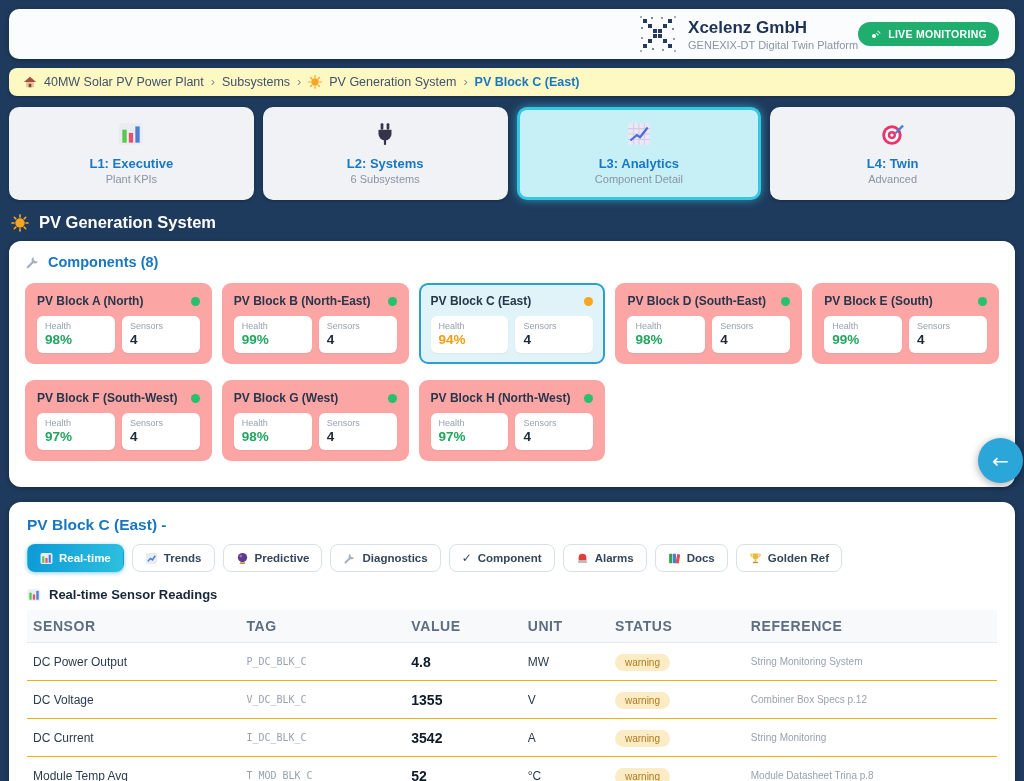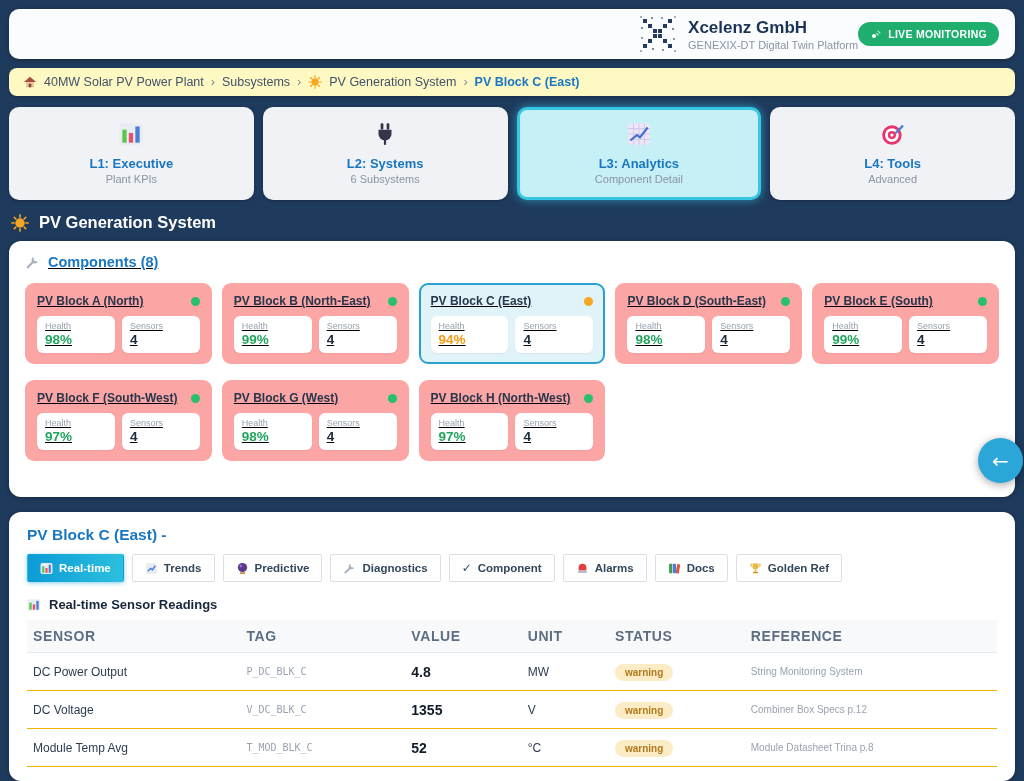--- a/index.html
+++ b/index.html
@@ -29,52 +29,52 @@
   .ltab{background:#f0f2f5;border-radius:10px;border:3px solid transparent;text-align:center;padding:11px 0 12px;cursor:pointer;box-shadow:0 1px 3px rgba(0,0,0,.25);}
   .ltab.active{background:#c7f0f6;border-color:#35c7e3;box-shadow:0 0 10px rgba(53,199,227,.65);}
   .ltab-title{color:#1977c2;font-weight:bold;font-size:13px;margin-top:5px;}
   .ltab-sub{color:#8a94a3;font-size:11px;margin-top:2px;}
 
   
   .section-head{display:flex;align-items:center;gap:10px;margin:13px 2px 9px;color:#fff;font-size:16.5px;font-weight:bold;}
 
   
   .card{background:#fff;border-radius:12px;box-shadow:0 1px 4px rgba(0,0,0,.3);}
-  .components-card{padding:13px 16px 36px;text-decoration:underline;}
+  .components-card{padding:13px 16px 26px;}
   .card-title{color:#1977c2;font-weight:bold;font-size:14.5px;display:flex;align-items:center;gap:8px;}
   .comp-grid{margin-top:13px;display:grid;grid-template-columns:repeat(5,1fr);gap:16px 10px;}
   .comp-card{background:#fca5a5;border-radius:9px;padding:9px 10px;border:2px solid transparent;cursor:pointer;}
   .comp-card.selected{background:#e0f3f9;border-color:#2aa0d2;}
   .comp-head{display:flex;justify-content:space-between;align-items:center;}
   .comp-name{font-size:12px;font-weight:bold;color:#27364a;}
   .dot{width:9px;height:9px;border-radius:50%;flex:0 0 auto;}
   .dot.green{background:#27c06d;}
   .dot.orange{background:#f5a623;}
   .comp-stats{display:grid;grid-template-columns:1fr 1fr;gap:7px;margin-top:8px;}
   .stat{background:#fff;border-radius:6px;padding:5px 8px 6px;box-shadow:0 1px 2px rgba(0,0,0,.05);}
   .stat-label{font-size:9px;color:#97a1ae;}
   .stat-value{font-size:13.5px;font-weight:bold;color:#1d2b3a;margin-top:1px;}
   .stat-value.green{color:#22a55e;}
   .stat-value.orange{color:#f39c12;}
 
   
   .detail-card{margin-top:15px;padding:14px 18px 14px;}
   .detail-title{color:#1977c2;font-weight:bold;font-size:15.5px;}
   .dtabs{display:flex;gap:8px;margin-top:10px;flex-wrap:nowrap;}
-  .dtab{display:flex;align-items:center;gap:6px;border:1px solid #d9e0e8;background:#fff;border-radius:2px;padding:6px 12px;font-size:11.5px;font-weight:bold;color:#33475b;cursor:pointer;white-space:nowrap;}
+  .dtab{display:flex;align-items:center;gap:6px;border:1px solid #d9e0e8;background:#fff;border-radius:8px;padding:6px 12px;font-size:11.5px;font-weight:bold;color:#33475b;cursor:pointer;white-space:nowrap;}
   .dtab.active{background:linear-gradient(100deg,#0d9ad6,#2cc0df);color:#fff;border-color:transparent;box-shadow:0 1px 4px rgba(13,154,214,.5);}
   .table-title{display:flex;align-items:center;gap:8px;margin-top:15px;font-size:13px;font-weight:bold;color:#17263a;}
   table{width:100%;border-collapse:collapse;margin-top:8px;}
   th{text-align:left;font-size:14px;letter-spacing:.6px;color:#5d6e82;padding:8px 6px;border-bottom:1px solid #e2e8ee;background:#f7f9fb;font-weight:bold;}
   td{padding:9px 6px;border-bottom:1px solid #eab308;vertical-align:middle;}
   .td-sensor{font-size:12px;color:#2c3c50;}
   .td-tag{font-family:"DejaVu Sans Mono", monospace;font-size:10px;color:#98a2af;}
   .td-value{font-size:14px;font-weight:bold;color:#0f1b28;}
   .td-unit{font-size:12px;color:#2c3c50;}
-  .badge-warning{display:inline-block;background:#fcecc5;color:#b07a1e;font-size:10px;font-weight:bold;padding:3px 10px;border-radius:10px;text-align:right;}
+  .badge-warning{display:inline-block;background:#fcecc5;color:#b07a1e;font-size:10px;font-weight:normal;padding:3px 10px;border-radius:10px;text-align:right;}
   .td-ref{font-size:10px;color:#98a2af;}
   .col-sensor{width:22%;} .col-tag{width:17%;} .col-value{width:12%;} .col-unit{width:9%;} .col-status{width:14%;} .col-ref{width:26%;}
 
   
   .fab{position:absolute;left:978px;top:438px;width:45px;height:45px;border-radius:50%;background:#2aa6d8;color:#fff;border:none;font-size:20px;line-height:1;display:flex;align-items:center;justify-content:center;cursor:pointer;z-index:10;box-shadow:0 2px 8px rgba(0,0,0,.35);font-family:"DejaVu Sans", sans-serif;}
 
   .icon{flex:0 0 auto;display:inline-block;}
 </style>
 </head>
 <body>
@@ -177,21 +177,21 @@
       <div class="ltab-sub">Component Detail</div>
     </div>
     <div class="ltab">
       <svg class="icon" width="26" height="26" viewBox="0 0 24 24">
         <circle cx="11" cy="13" r="9" fill="#e8356d"></circle>
         <circle cx="11" cy="13" r="6.3" fill="#ffffff"></circle>
         <circle cx="11" cy="13" r="3.8" fill="#e8356d"></circle>
         <circle cx="11" cy="13" r="1.5" fill="#ffffff"></circle>
         <path d="M13.5 10.5 L20.5 3.5 l1.5 1.5 L15 12 z" fill="#4a7fd4"></path>
       </svg>
-      <div class="ltab-title">L4: Tools</div>
+      <div class="ltab-title">L4: Twin</div>
       <div class="ltab-sub">Advanced</div>
     </div>
   </div>
 
   <div class="section-head">
     <svg class="icon" width="18" height="18" viewBox="0 0 16 16">
       <circle cx="8" cy="8" r="4.2" fill="#f6a623"></circle>
       <g stroke="#f6a623" stroke-width="1.4" stroke-linecap="round">
         <path d="M8 0.8 v2 M8 13.2 v2 M0.8 8 h2 M13.2 8 h2 M2.9 2.9 l1.4 1.4 M11.7 11.7 l1.4 1.4 M13.1 2.9 l-1.4 1.4 M4.3 11.7 l-1.4 1.4"></path>
       </g>
@@ -445,20 +445,28 @@
         </tr>
         <tr>
           <td class="td-sensor">DC Voltage</td>
           <td class="td-tag">V_DC_BLK_C</td>
           <td class="td-value">1355</td>
           <td class="td-unit">V</td>
           <td><span class="badge-warning">warning</span></td>
           <td class="td-ref">Combiner Box Specs p.12</td>
         </tr>
         <tr>
+          <td class="td-sensor">DC Current</td>
+          <td class="td-tag">I_DC_BLK_C</td>
+          <td class="td-value">3542</td>
+          <td class="td-unit">A</td>
+          <td><span class="badge-warning">warning</span></td>
+          <td class="td-ref">String Monitoring</td>
+        </tr>
+        <tr>
           <td class="td-sensor">Module Temp Avg</td>
           <td class="td-tag">T_MOD_BLK_C</td>
           <td class="td-value">52</td>
           <td class="td-unit">°C</td>
           <td><span class="badge-warning">warning</span></td>
           <td class="td-ref">Module Datasheet Trina p.8</td>
         </tr>
       </tbody>
     </table>
   </section>

